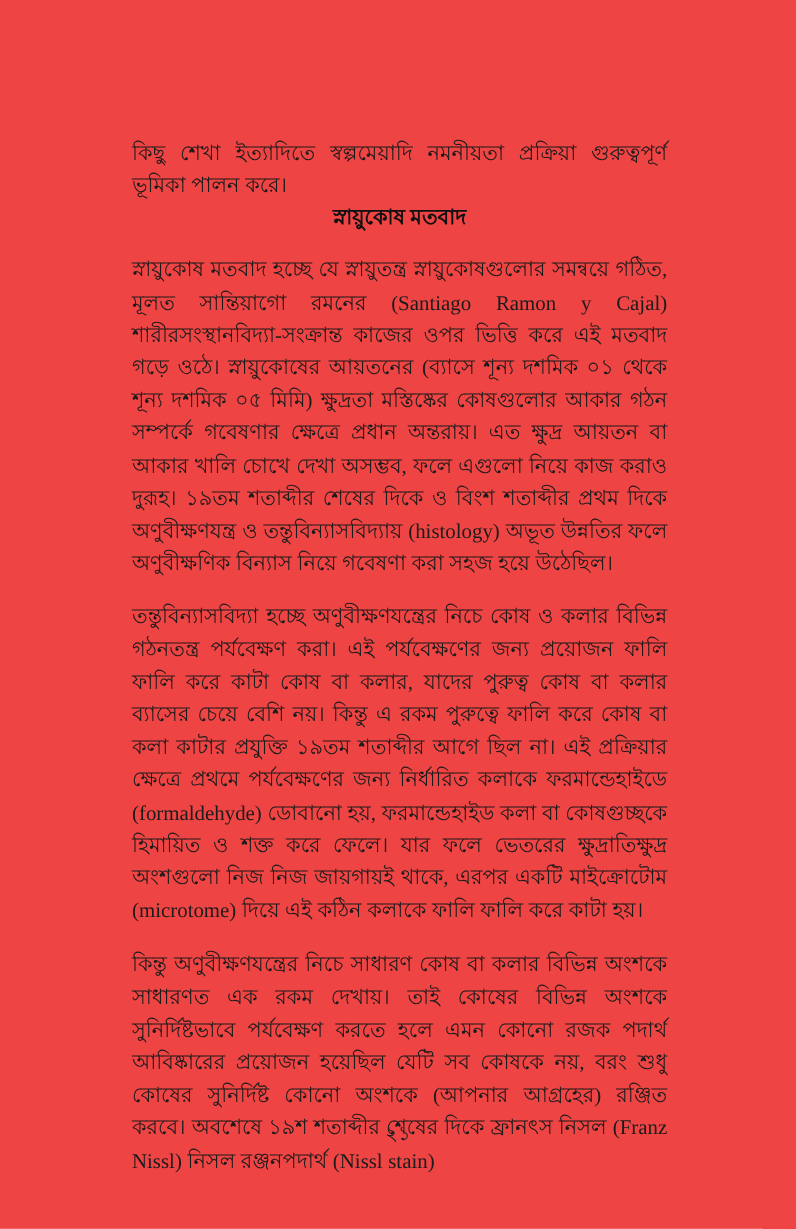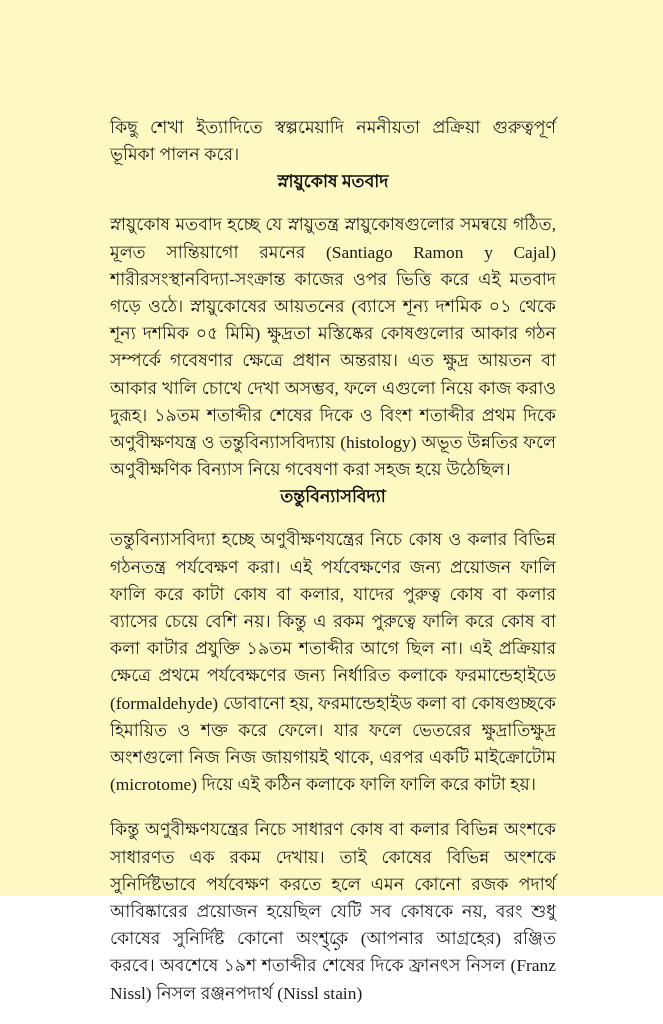--- a/index.html
+++ b/index.html
@@ -13,22 +13,22 @@
     height: 1024px;
     overflow: hidden;
     font-family: "Liberation Serif", "DejaVu Serif", serif;
     color: #191919;
     -webkit-font-smoothing: antialiased;
   }
 
   .page {
     position: relative;
     width: 663px;
-    height: 896px;
-    background: #fef9c3;
+    height: 1024px;
+    background: #ef4444;
     box-sizing: border-box;
   }
 
   .content {
     position: absolute;
     left: 110px;
     top: 114px;
     width: 446px;
   }
 
@@ -78,21 +78,20 @@
 <div class="page">
 
   <div class="content">
 
     <p class="para">কিছু শেখা ইত্যাদিতে স্বল্পমেয়াদি নমনীয়তা প্রক্রিয়া গুরুত্বপূর্ণ ভূমিকা পালন করে।</p>
 
     <h2 class="section-heading gap-before-heading">স্নায়ুকোষ মতবাদ</h2>
 
     <p class="para heading-body">স্নায়ুকোষ মতবাদ হচ্ছে যে স্নায়ুতন্ত্র স্নায়ুকোষগুলোর সমন্বয়ে গঠিত, মূলত সান্তিয়াগো রমনের (Santiago Ramon y Cajal) শারীরসংস্থানবিদ্যা-সংক্রান্ত কাজের ওপর ভিত্তি করে এই মতবাদ গড়ে ওঠে। স্নায়ুকোষের আয়তনের (ব্যাসে শূন্য দশমিক ০১ থেকে শূন্য দশমিক ০৫ মিমি) ক্ষুদ্রতা মস্তিষ্কের কোষগুলোর আকার গঠন সম্পর্কে গবেষণার ক্ষেত্রে প্রধান অন্তরায়। এত ক্ষুদ্র আয়তন বা আকার খালি চোখে দেখা অসম্ভব, ফলে এগুলো নিয়ে কাজ করাও দুরূহ। ১৯তম শতাব্দীর শেষের দিকে ও বিংশ শতাব্দীর প্রথম দিকে অণুবীক্ষণযন্ত্র ও তন্তুবিন্যাসবিদ্যায় (histology) অভূত উন্নতির ফলে অণুবীক্ষণিক বিন্যাস নিয়ে গবেষণা করা সহজ হয়ে উঠেছিল।</p>
 
-    <h2 class="section-heading gap-before-heading">তন্তুবিন্যাসবিদ্যা</h2>
 
     <p class="para heading-body">তন্তুবিন্যাসবিদ্যা হচ্ছে অণুবীক্ষণযন্ত্রের নিচে কোষ ও কলার বিভিন্ন গঠনতন্ত্র পর্যবেক্ষণ করা। এই পর্যবেক্ষণের জন্য প্রয়োজন ফালি ফালি করে কাটা কোষ বা কলার, যাদের পুরুত্ব কোষ বা কলার ব্যাসের চেয়ে বেশি নয়। কিন্তু এ রকম পুরুত্বে ফালি করে কোষ বা কলা কাটার প্রযুক্তি ১৯তম শতাব্দীর আগে ছিল না। এই প্রক্রিয়ার ক্ষেত্রে প্রথমে পর্যবেক্ষণের জন্য নির্ধারিত কলাকে ফরমান্ডেহাইডে (formaldehyde) ডোবানো হয়, ফরমান্ডেহাইড কলা বা কোষগুচ্ছকে হিমায়িত ও শক্ত করে ফেলে। যার ফলে ভেতরের ক্ষুদ্রাতিক্ষুদ্র অংশগুলো নিজ নিজ জায়গায়ই থাকে, এরপর একটি মাইক্রোটোম (microtome) দিয়ে এই কঠিন কলাকে ফালি ফালি করে কাটা হয়।</p>
 
     <p class="para gap-between-paras">কিন্তু অণুবীক্ষণযন্ত্রের নিচে সাধারণ কোষ বা কলার বিভিন্ন অংশকে সাধারণত এক রকম দেখায়। তাই কোষের বিভিন্ন অংশকে সুনির্দিষ্টভাবে পর্যবেক্ষণ করতে হলে এমন কোনো রজক পদার্থ আবিষ্কারের প্রয়োজন হয়েছিল যেটি সব কোষকে নয়, বরং শুধু কোষের সুনির্দিষ্ট কোনো অংশকে (আপনার আগ্রহের) রঞ্জিত করবে। অবশেষে ১৯শ শতাব্দীর শেষের দিকে ফ্রানৎস নিসল (Franz Nissl) নিসল রঞ্জনপদার্থ (Nissl stain)</p>
 
   </div>
 
   <div class="page-number">২১</div>
 
 </div>

